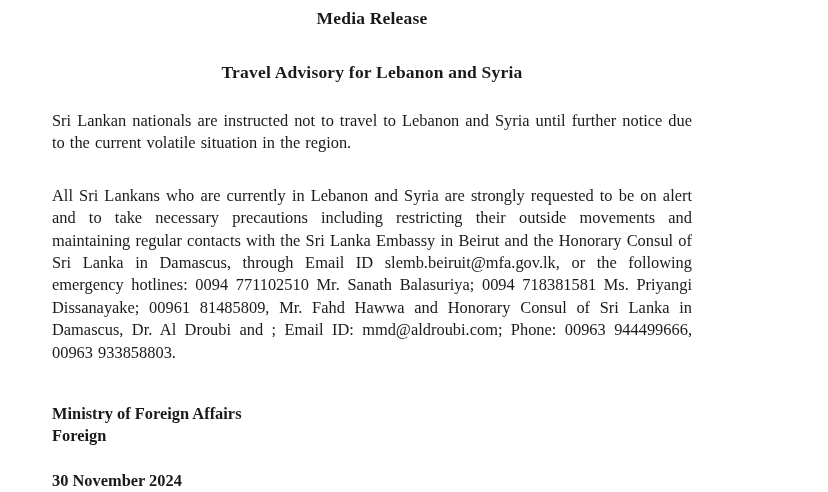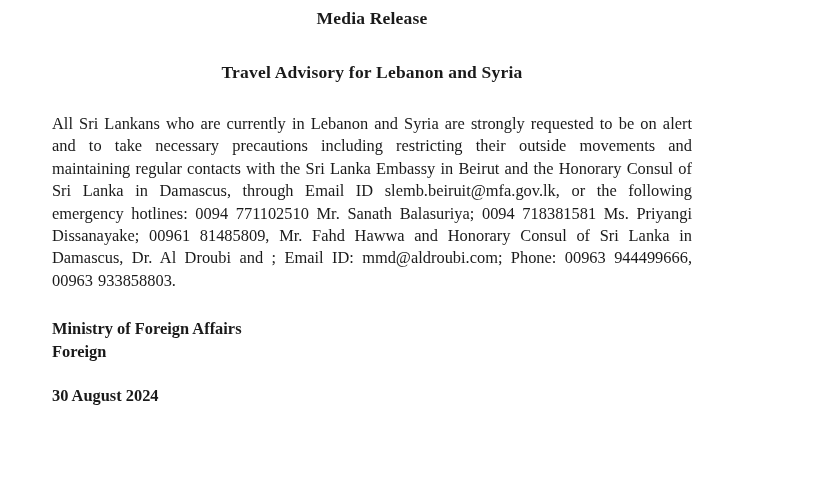--- a/index.html
+++ b/index.html
@@ -37,21 +37,21 @@
   .body-paragraph {
     margin: 0;
     font-size: 16.4px;
     line-height: 22.4px;
     text-align: justify;
     word-spacing: 1px;
   }
   .para-1 { margin-top: 27px; }
   .para-2 { margin-top: 30px; }
   .signature-block {
-    margin-top: 26px;
+    margin-top: 39px;
     font-size: 16.4px;
     font-weight: bold;
     line-height: 22.4px;
   }
   .signature-line { margin: 0; }
   .doc-date {
     margin: 22px 0 0 0;
     font-size: 16.4px;
     font-weight: bold;
     line-height: 22.4px;
@@ -59,23 +59,24 @@
 </style>
 </head>
 <body>
 
 <div class="page">
 
   <h1 class="doc-title">Media Release</h1>
 
   <h2 class="doc-subtitle">Travel Advisory for Lebanon and Syria</h2>
 
+  <p class="body-paragraph para-1">Sri Lankan nationals are instructed not to travel to Lebanon and Syria until further notice due to the current volatile situation in the region.</p>
 
   <p class="body-paragraph para-2">All Sri Lankans who are currently in Lebanon and Syria are strongly requested to be on alert and to take necessary precautions including restricting their outside movements and maintaining regular contacts with the Sri Lanka Embassy in Beirut and the Honorary Consul of Sri Lanka in Damascus, through Email ID slemb.beiruit@mfa.gov.lk, or the following emergency hotlines: 0094 771102510 Mr. Sanath Balasuriya; 0094 718381581 Ms. Priyangi Dissanayake; 00961 81485809, Mr. Fahd Hawwa and Honorary Consul of Sri Lanka in Damascus, Dr. Al Droubi and ; Email ID: mmd@aldroubi.com; Phone: 00963 944499666, 00963 933858803.</p>
 
   <div class="signature-block">
     <p class="signature-line">Ministry of Foreign Affairs</p>
     <p class="signature-line">Foreign</p>
   </div>
 
-  <p class="doc-date">30 August 2024</p>
+  <p class="doc-date">30 November 2024</p>
 
 </div>
 
 </body></html>

